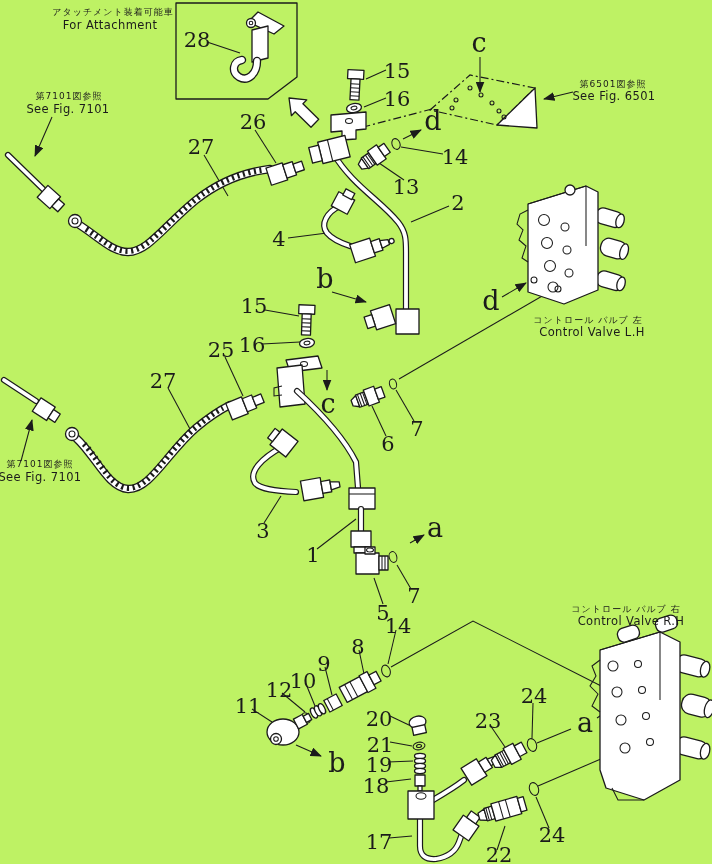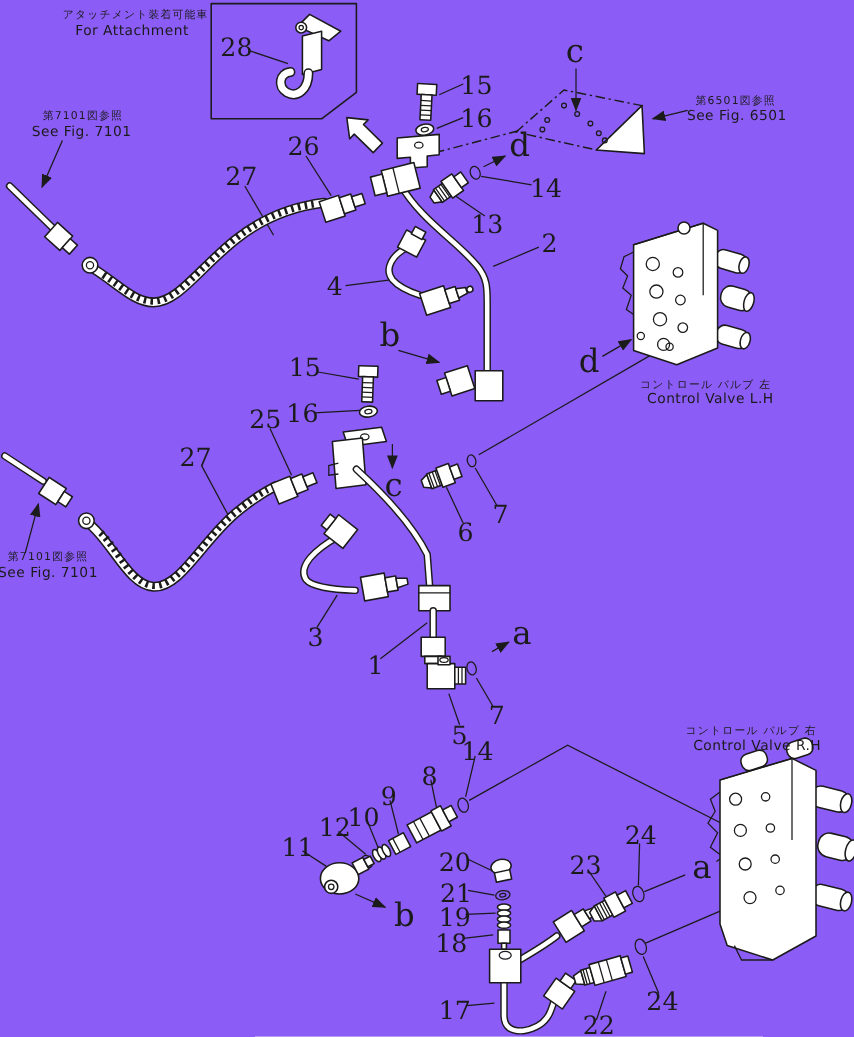--- a/index.html
+++ b/index.html
@@ -1,16 +1,16 @@
 <!DOCTYPE html>
 <html><head>
 <meta charset="utf-8">
 <style>
   html,body{margin:0;padding:0;background:#fff;}
-  .stage{position:relative;width:712px;height:864px;background:#8b5cf6;overflow:hidden;
+  .stage{position:relative;width:712px;height:864px;background:#bef264;overflow:hidden;
          font-family:"DejaVu Sans", sans-serif;}
   svg text{user-select:none;}
   .num{font-family:"DejaVu Serif", serif;font-size:21px;fill:#1b1b1b;text-anchor:middle;}
   .letter{font-family:"DejaVu Serif", serif;font-size:27px;fill:#1b1b1b;text-anchor:middle;}
   .jp{font-family:"DejaVu Sans", sans-serif;font-size:9px;fill:#1b1b1b;text-anchor:middle;letter-spacing:1px;}
   .en{font-family:"DejaVu Sans", sans-serif;font-size:11.5px;fill:#1b1b1b;text-anchor:middle;letter-spacing:.4px;}
   .ln{fill:none;stroke:#1b1b1b;stroke-width:1.3;stroke-linecap:round;stroke-linejoin:round;}
   .thin{fill:none;stroke:#1b1b1b;stroke-width:1.05;}
   .fw{fill:#fff;stroke:#1b1b1b;stroke-width:1.3;stroke-linejoin:round;}
   .tubeo{fill:none;stroke:#1b1b1b;stroke-width:6.2;stroke-linecap:round;stroke-linejoin:round;}

